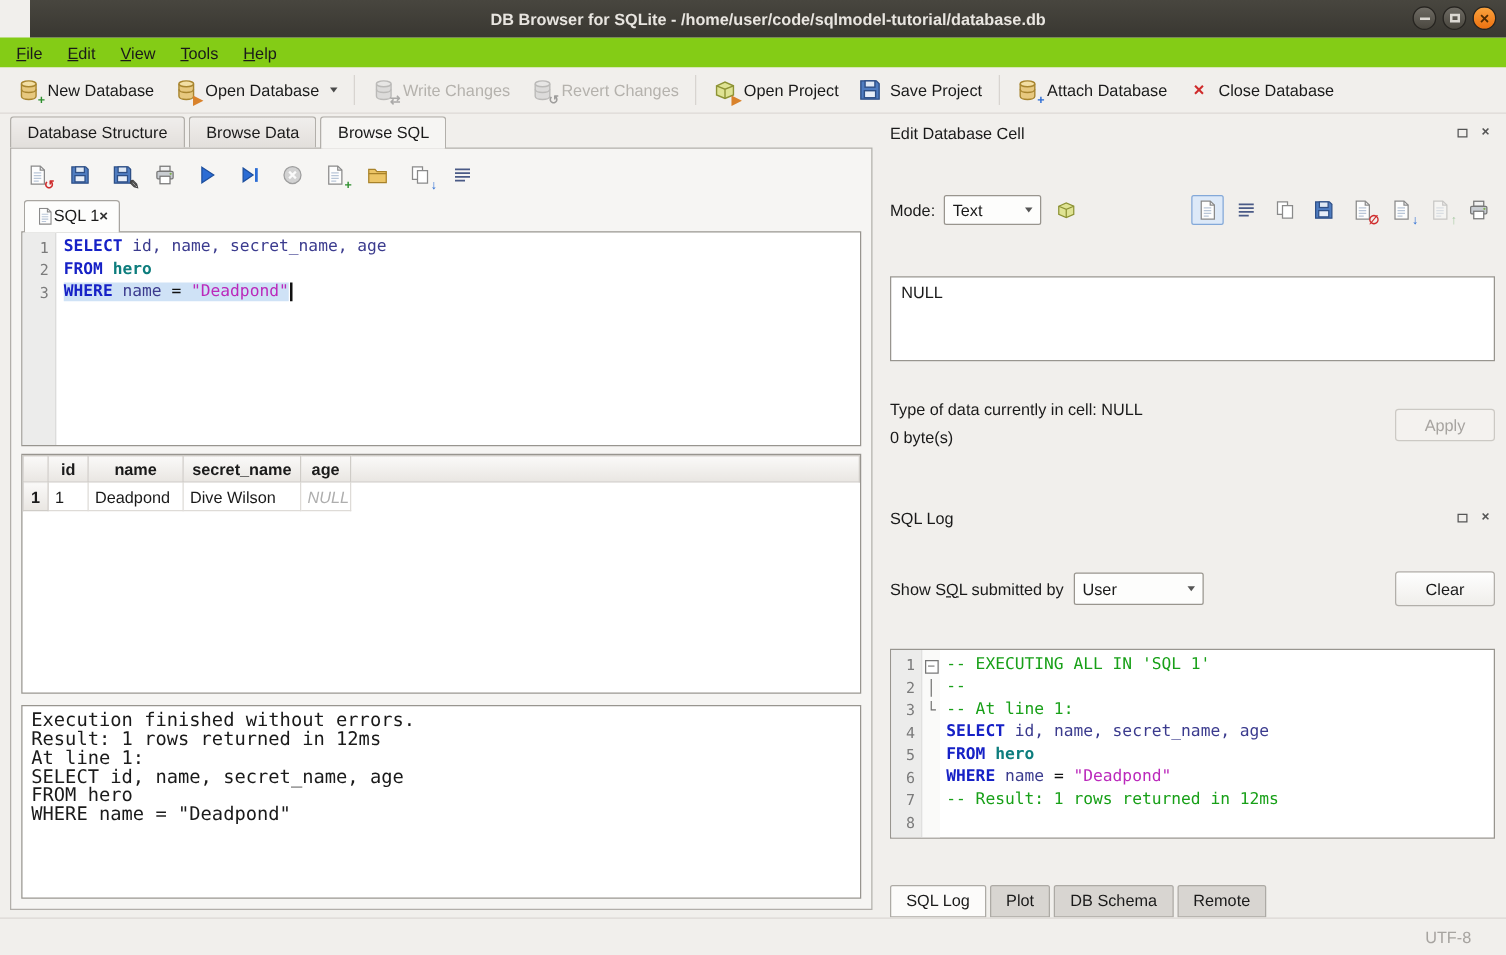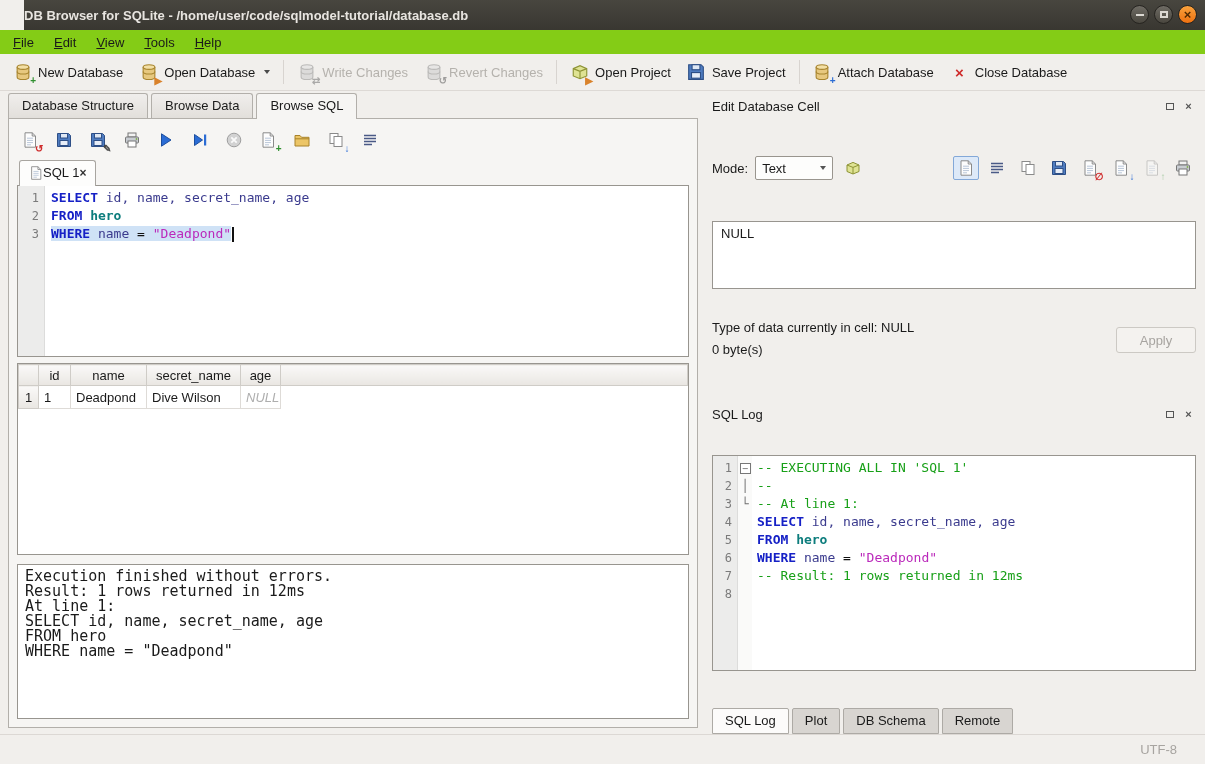--- a/index.html
+++ b/index.html
@@ -7,21 +7,21 @@
   body {
     width:1205px; height:764px; overflow:hidden;
     font-family:"Liberation Sans",sans-serif; font-size:13px; color:#1a1a1a;
     background:#f1efec;
   }
   .app { width:1205px; height:764px; display:flex; flex-direction:column; }
 
   
   .titlebar {
     flex:0 0 30px; background:linear-gradient(#48463f,#393731);
-    display:flex; align-items:center; position:relative;
+    display:flex; align-items:center; justify-content:center; position:relative;
     color:#e8e5e0; font-weight:bold;margin-left:24px;
   }
   .win-controls { position:absolute; right:8px; top:5px; display:flex; gap:5px; }
   .win-btn {
     width:19px; height:19px; border-radius:50%;
     background:linear-gradient(#6e6b64,#4a473f); border:1px solid #262420;
     display:flex; align-items:center; justify-content:center; color:#dcd9d3;
   }
   .win-btn.close { background:linear-gradient(#f9a23d,#ee7110); color:#502a02; }
   .glyph-min { width:8px; height:2px; background:#dcd9d3; display:block; }
@@ -78,21 +78,21 @@
   .tk-tbl { color:#0d7d7d; font-weight:bold; }
   .tk-str { color:#bb29bb; }
   .tk-pl { color:#111; }
   .tk-cm { color:#18a018; }
   .hl { background:#cfe2f6; }
   .cursor { display:inline-block; width:1.5px; height:15px; background:#111; vertical-align:middle; margin-left:1px; }
 
   
   .results { flex:0 0 192px; margin-top:6px; border:1px solid #98958f; background:#fff; overflow:hidden; }
   table.grid { border-collapse:collapse; font-size:13px; width:100%; table-layout:fixed; }
-  table.grid th { background:linear-gradient(#faf9f8,#e9e6e2); border:1px solid #cfccc7; font-weight:normal;
+  table.grid th { background:linear-gradient(#faf9f8,#e9e6e2); border:1px solid #cfccc7; font-weight:bold;
                   height:21px; padding:0 4px; text-align:center; overflow:hidden; white-space:nowrap; }
   table.grid th.filler { border-left:1px solid #cfccc7; }
   table.grid td { border:1px solid #dedbd7; height:23px; padding:0 5px; overflow:hidden; white-space:nowrap; background:#fff; }
   table.grid td.filler { border:none; }
   th.rowhdr { font-weight:normal; }
   .null { color:#aeaeae; font-style:italic; }
 
   
   .msgbox { flex:1; min-height:0; margin-top:9px; border:1px solid #98958f; background:#fff; padding:4px 7px;
             font-family:"DejaVu Sans Mono",monospace; font-size:15px; line-height:15px; overflow:hidden; }
@@ -580,20 +580,28 @@
       <div class="dock-header">
         <div class="dock-title">SQL Log</div>
         <div class="dock-btn">
             <span class="mini-restore"></span>
           </div>
         <div class="dock-btn">
             <span class="mini-x">×</span>
           </div>
       </div>
 
+      <div class="log-filter-row">
+        <span><span>Show S</span><span class="mn">Q</span><span>L submitted by</span></span>
+        <div class="combo user">
+          <span>User</span>
+          <span class="arrow"></span>
+        </div>
+        <div class="clear-btn">Clear</div>
+      </div>
 
       <div class="logbox">
         <div class="gutter">
           <div>1</div>
           <div>2</div>
           <div>3</div>
           <div>4</div>
           <div>5</div>
           <div>6</div>
           <div>7</div>

